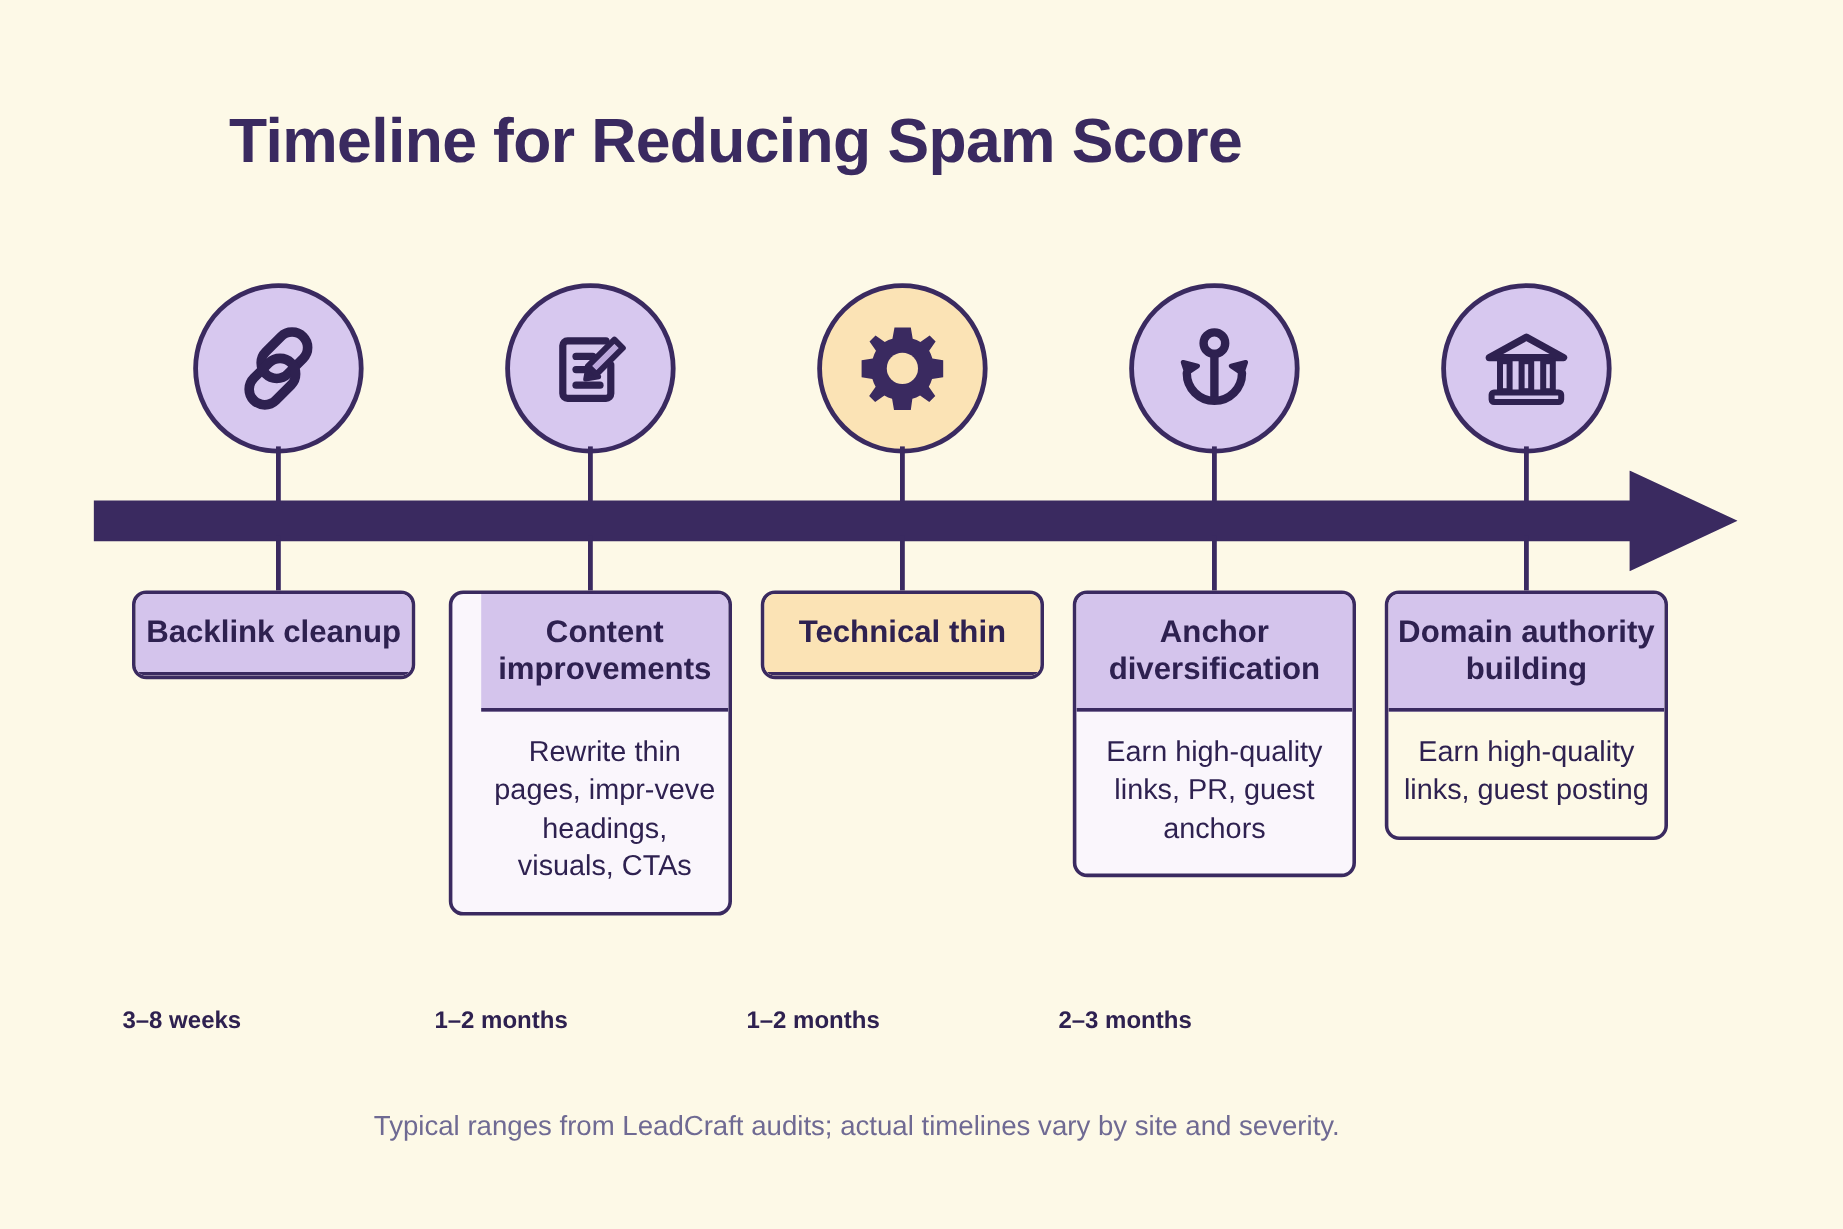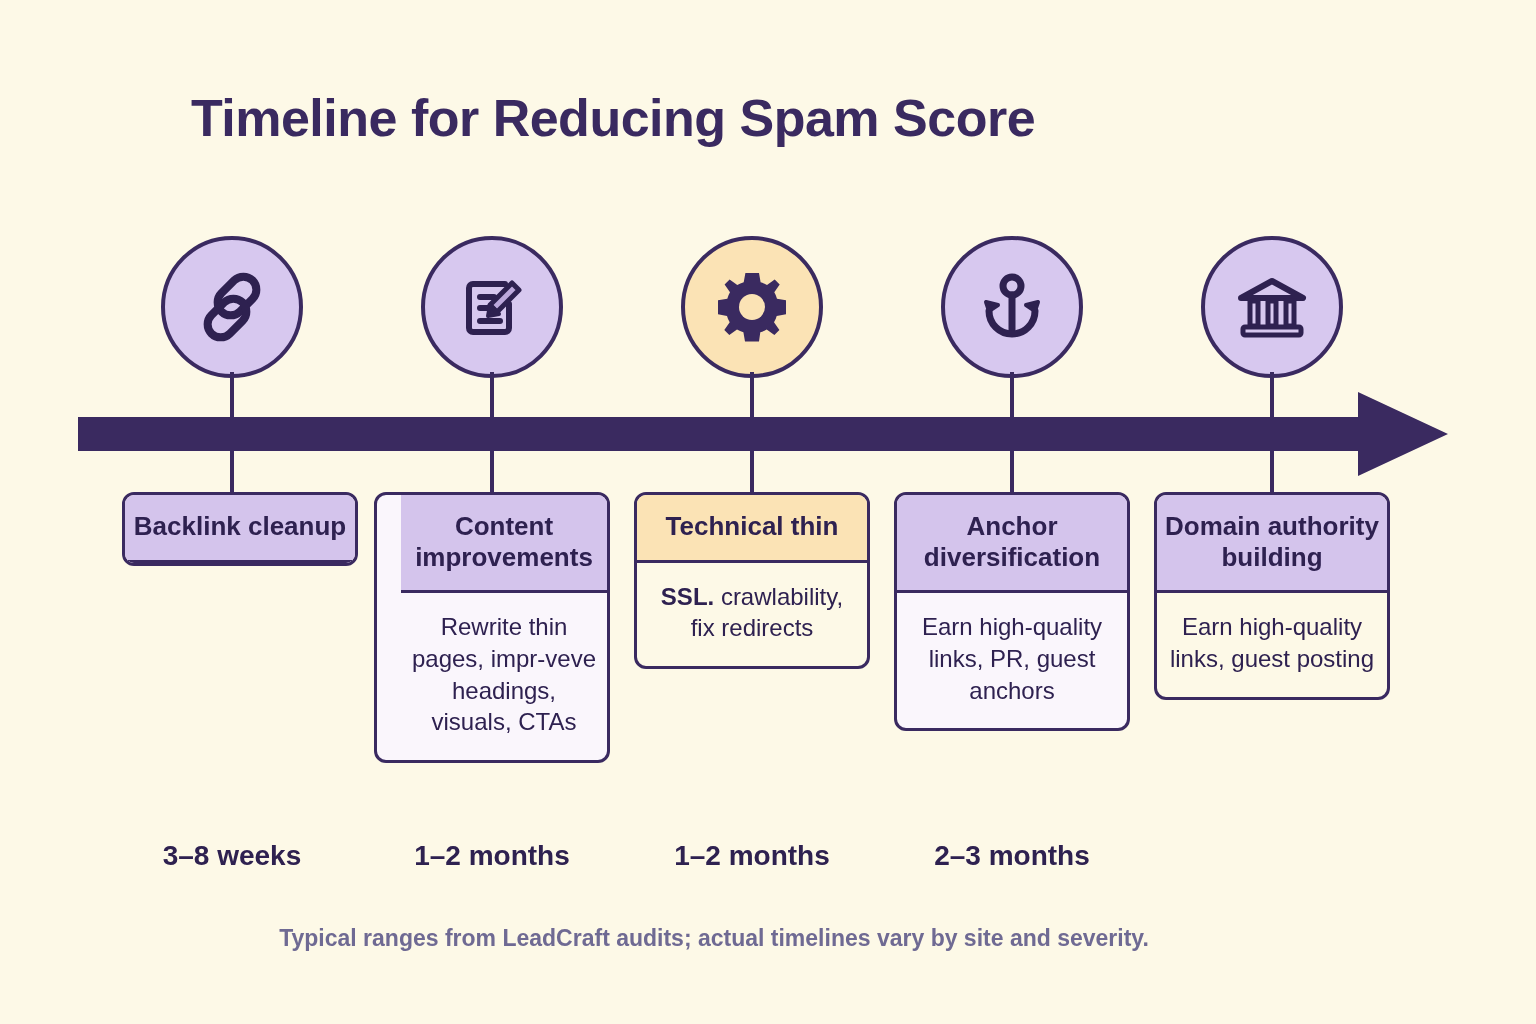--- a/index.html
+++ b/index.html
@@ -89,35 +89,33 @@
     line-height:1.32;
     color:#2E2150;
     padding:18px 10px 22px;
   }
   .card-body b { font-weight:bold; }
 
   
   .duration {
     position:absolute;
     width:260px;
-    text-align:center;
-    font-size:28px;
+    font-size:20px;
     font-weight:bold;
     color:#2E2150;
     top:840px;
   }
 
   
   #footnote {
     position:absolute;
     top:925px; left:0; width:1428px;
     text-align:center;
     font-size:23px;
     color:#6F6A93;
-    font-weight:bold;
   }
 </style>
 </head>
 <body>
 
 <div id="stage">
 
   <div id="title">Timeline for Reducing Spam Score</div>
 
   <div class="icon-circle" style="left:161px;">
@@ -186,37 +184,33 @@
   <svg id="timeline-arrow" viewBox="0 0 1370 84">
     <path d="M0 25 H1280 V0 L1370 42 L1280 84 V59 H0 Z" fill="#3A2A60"></path>
   </svg>
 
   <div class="stem lower" style="left:230px;"></div>
   <div class="stem lower" style="left:490px;"></div>
   <div class="stem lower" style="left:750px;"></div>
   <div class="stem lower" style="left:1010px;"></div>
   <div class="stem lower" style="left:1270px;"></div>
 
-  <div class="card" style="left:122px;">
+  <div class="card" style="left:110px;">
     <div class="card-header">Backlink cleanup</div>
   </div>
 
   <div class="card" style="left:374px;padding-left:24px;">
     <div class="card-header">Content improvements</div>
     <div class="card-body">
       <span>Rewrite thin pages, impr-veve headings, visuals, CTAs</span>
     </div>
   </div>
 
   <div class="card cream" style="left:634px;">
     <div class="card-header amber">Technical thin</div>
-    <div class="card-body">
-      <b>SSL.</b>
-      <span>crawlability, fix redirects</span>
-    </div>
   </div>
 
   <div class="card" style="left:894px;">
     <div class="card-header">Anchor diversification</div>
     <div class="card-body">
       <span>Earn high-quality links, PR, guest anchors</span>
     </div>
   </div>
 
   <div class="card cream" style="left:1154px;">

